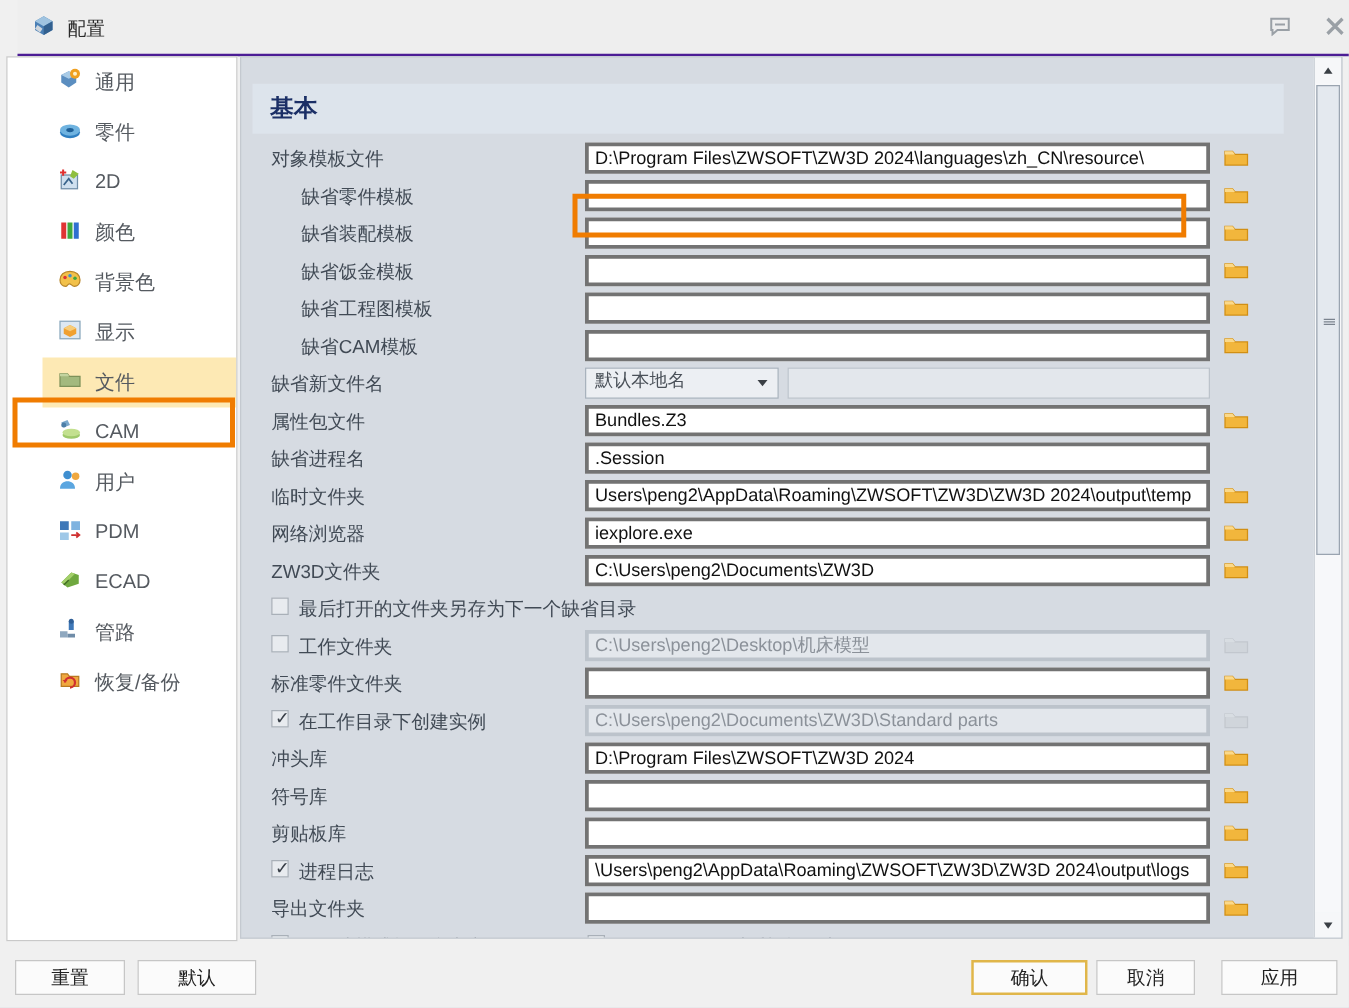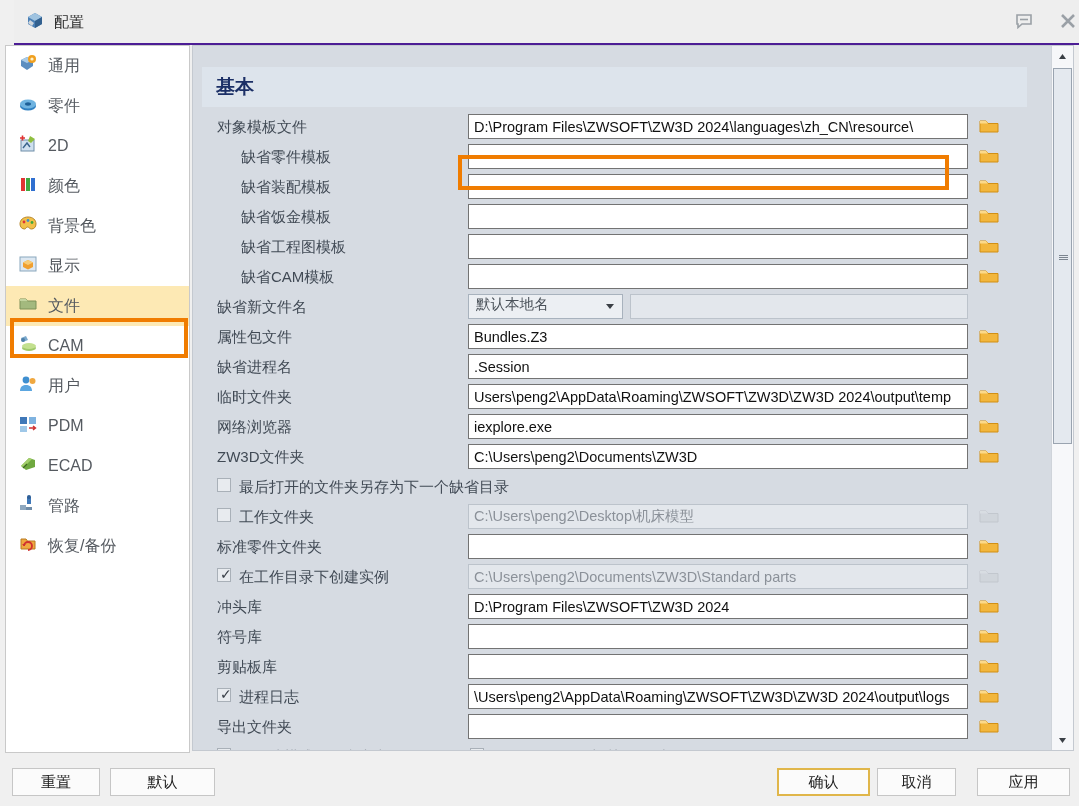--- a/index.html
+++ b/index.html
@@ -27,21 +27,21 @@
   
   .sidebar{
     position:absolute;left:5px;top:45px;width:183px;height:706px;
     background:#ffffff;
     border:1px solid #c9c9c9;
     overflow:hidden;
   }
   .side-item{
     position:relative;height:40px;display:flex;align-items:center;
     padding-left:12px;gap:10px;cursor:pointer;
-    font-size:16px;color:#555a60;
+    font-size:16px;color:#555a60;margin-left:28px;
   }
   .side-item .lbl{white-space:nowrap;}
   .side-item.selected{
     background:#fde9b4;
   }
   .side-highlight{
     position:absolute;left:4px;top:272px;width:178px;height:40px;
     border:4px solid #f07c00;
     box-sizing:border-box;
     pointer-events:none;
@@ -66,21 +66,21 @@
   .rows{position:absolute;left:0;top:66px;width:880px;}
   .row{position:relative;height:30px;}
   .row .lab{
     position:absolute;left:24px;top:0;height:30px;display:flex;align-items:center;
     font-size:15px;color:#414a55;white-space:nowrap;
   }
   .row .lab.indent{left:48px;}
 
   .fld{
     position:absolute;left:275px;top:2px;width:500px;height:25px;
-    background:#ffffff;border:1px solid #737373;box-sizing:border-box;
+    background:#ffffff;border:3px solid #737373;box-sizing:border-box;
     display:flex;align-items:center;padding-left:5px;
     font-size:14.5px;color:#111;white-space:nowrap;overflow:hidden;
   }
   .fld.disabled{background:#e3e7ec;color:#8b9199;border-color:#bcc3cb;text-align:right;}
 
   .combo{
     position:absolute;left:275px;top:2px;width:155px;height:25px;
     background:#eceff3;border:1px solid #a8b2bd;box-sizing:border-box;
     display:flex;padding-left:7px;
     font-size:14.5px;color:#4a5159;cursor:pointer;
@@ -136,21 +136,21 @@
   
   .footer{position:absolute;left:0;top:757px;width:1079px;height:49px;background:#f0f0f0;}
   .btn{
     position:absolute;top:11px;height:28px;
     background:#fbfbfb;border:1px solid #c6c6c6;box-sizing:border-box;
     display:flex;align-items:center;justify-content:center;
     font-size:15px;color:#222;cursor:pointer;
   }
   .btn.focus{border:2px solid #e0b64a;}
   #b-reset{left:12px;width:88px;}
-  #b-default{left:110px;width:105px;}
+  #b-default{left:110px;width:95px;}
   #b-ok{left:777px;width:93px;}
   #b-cancel{left:877px;width:79px;}
   #b-apply{left:977px;width:93px;}
 </style>
 </head>
 <body>
 
 <div class="window">
 
   <div class="titlebar">

